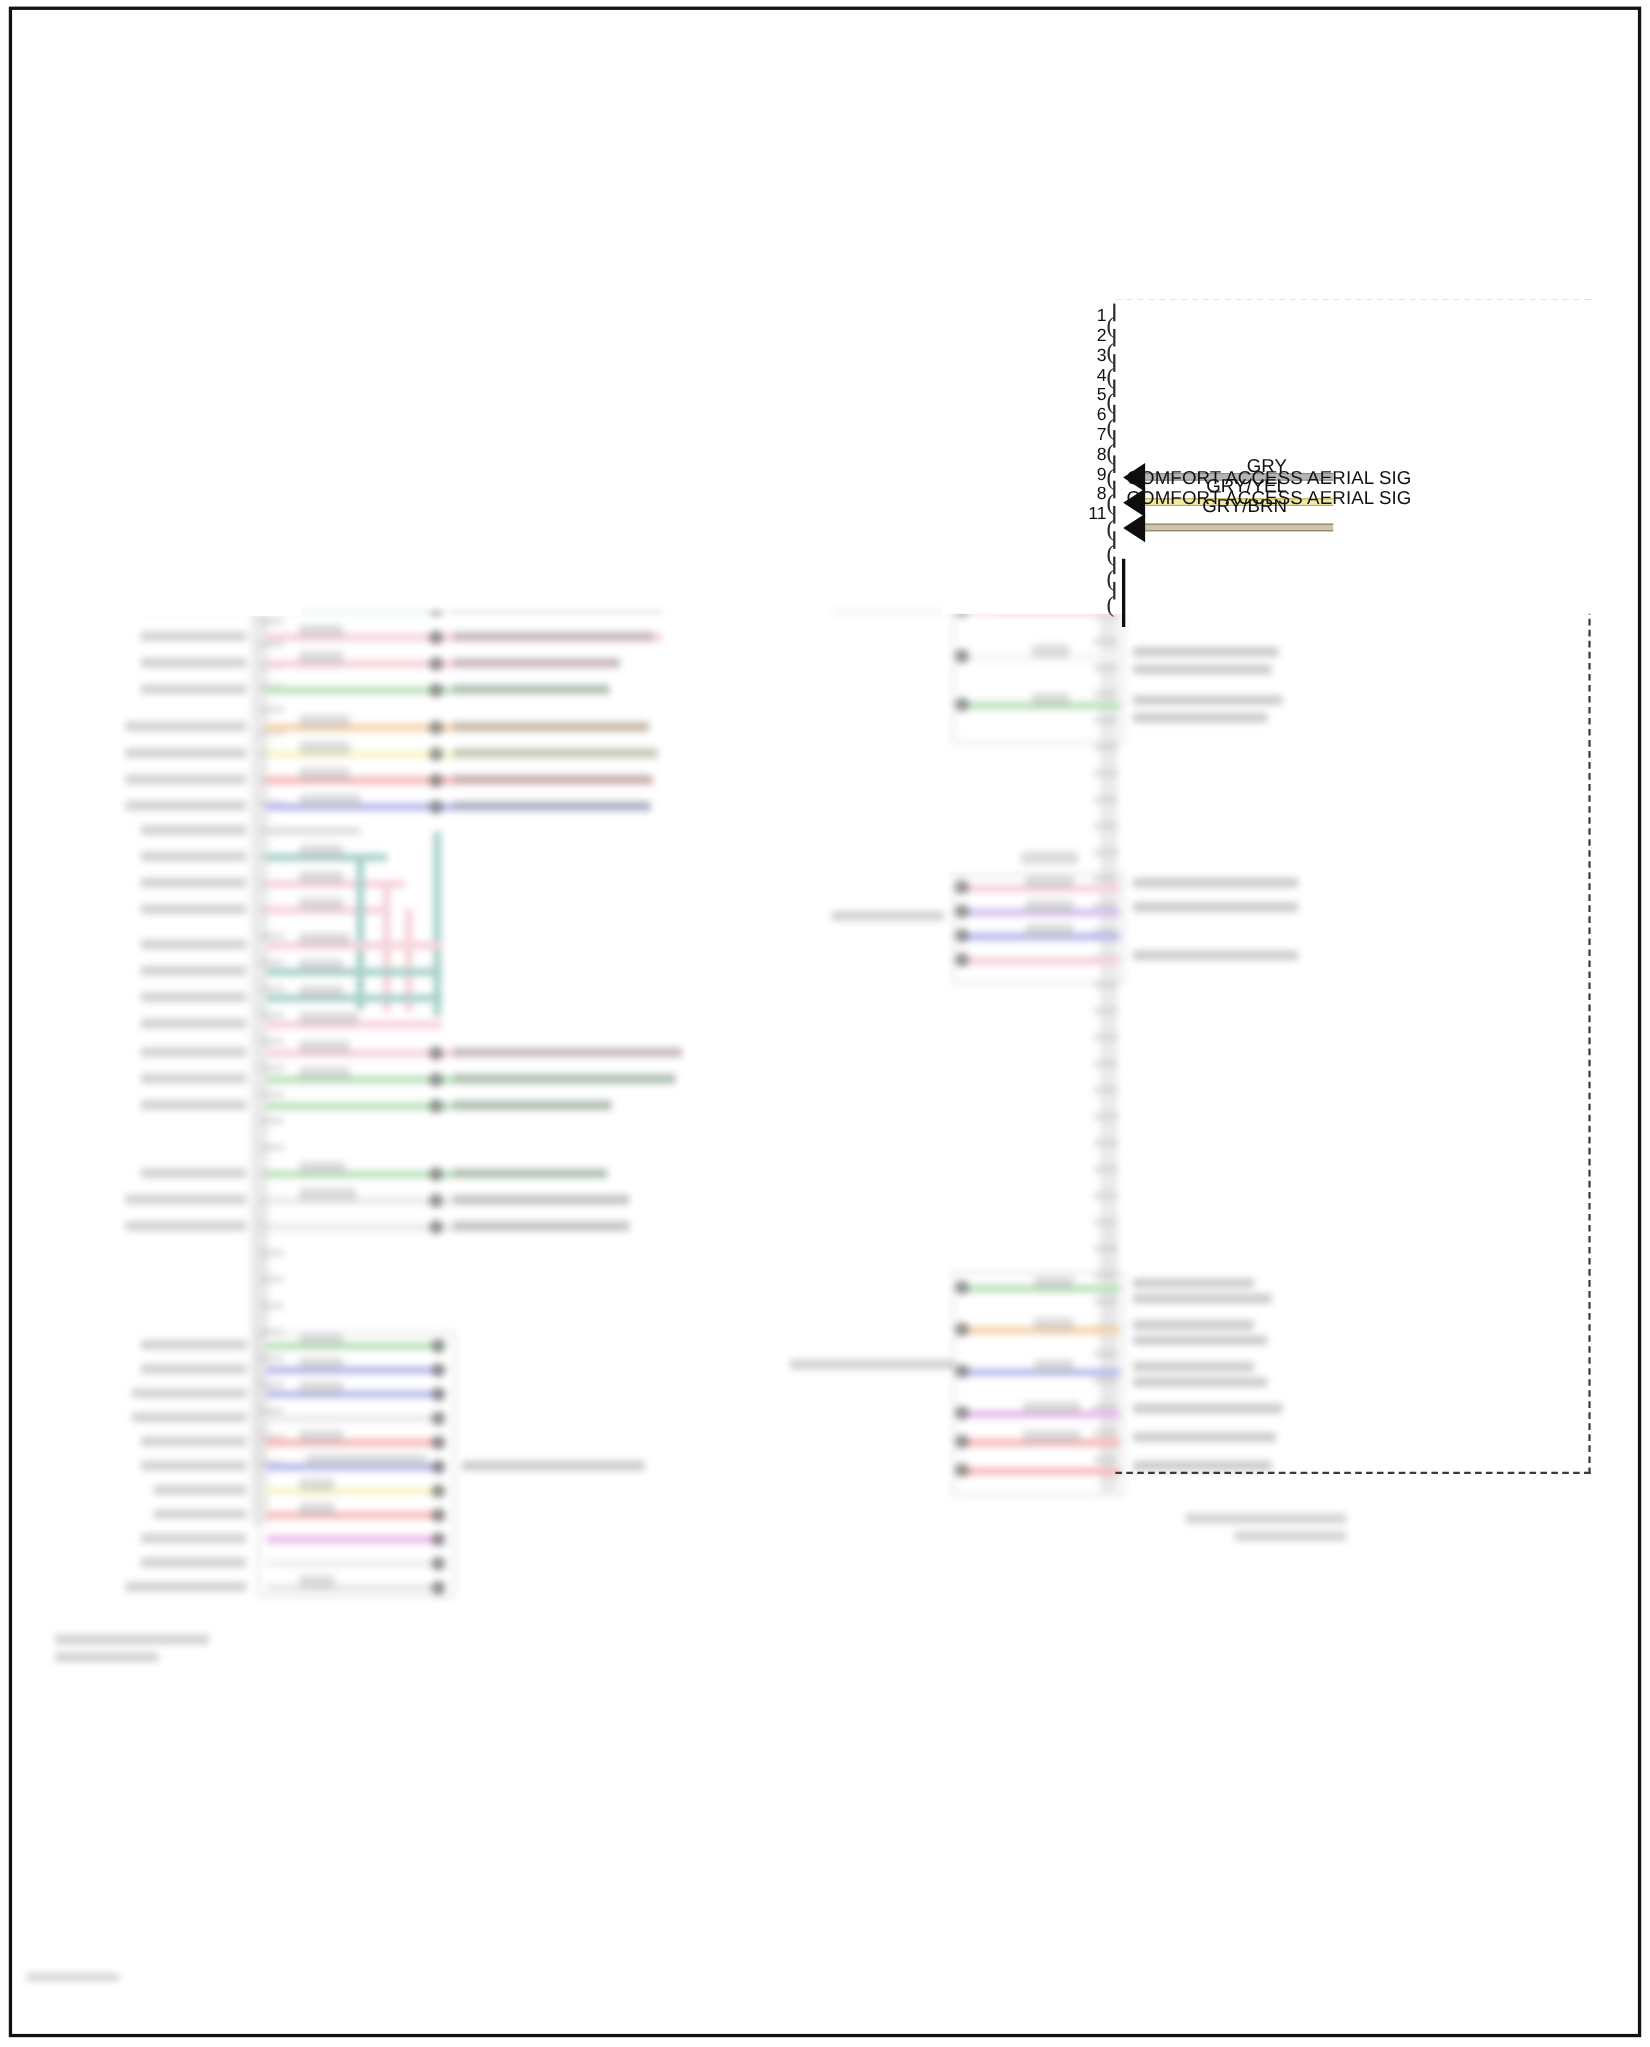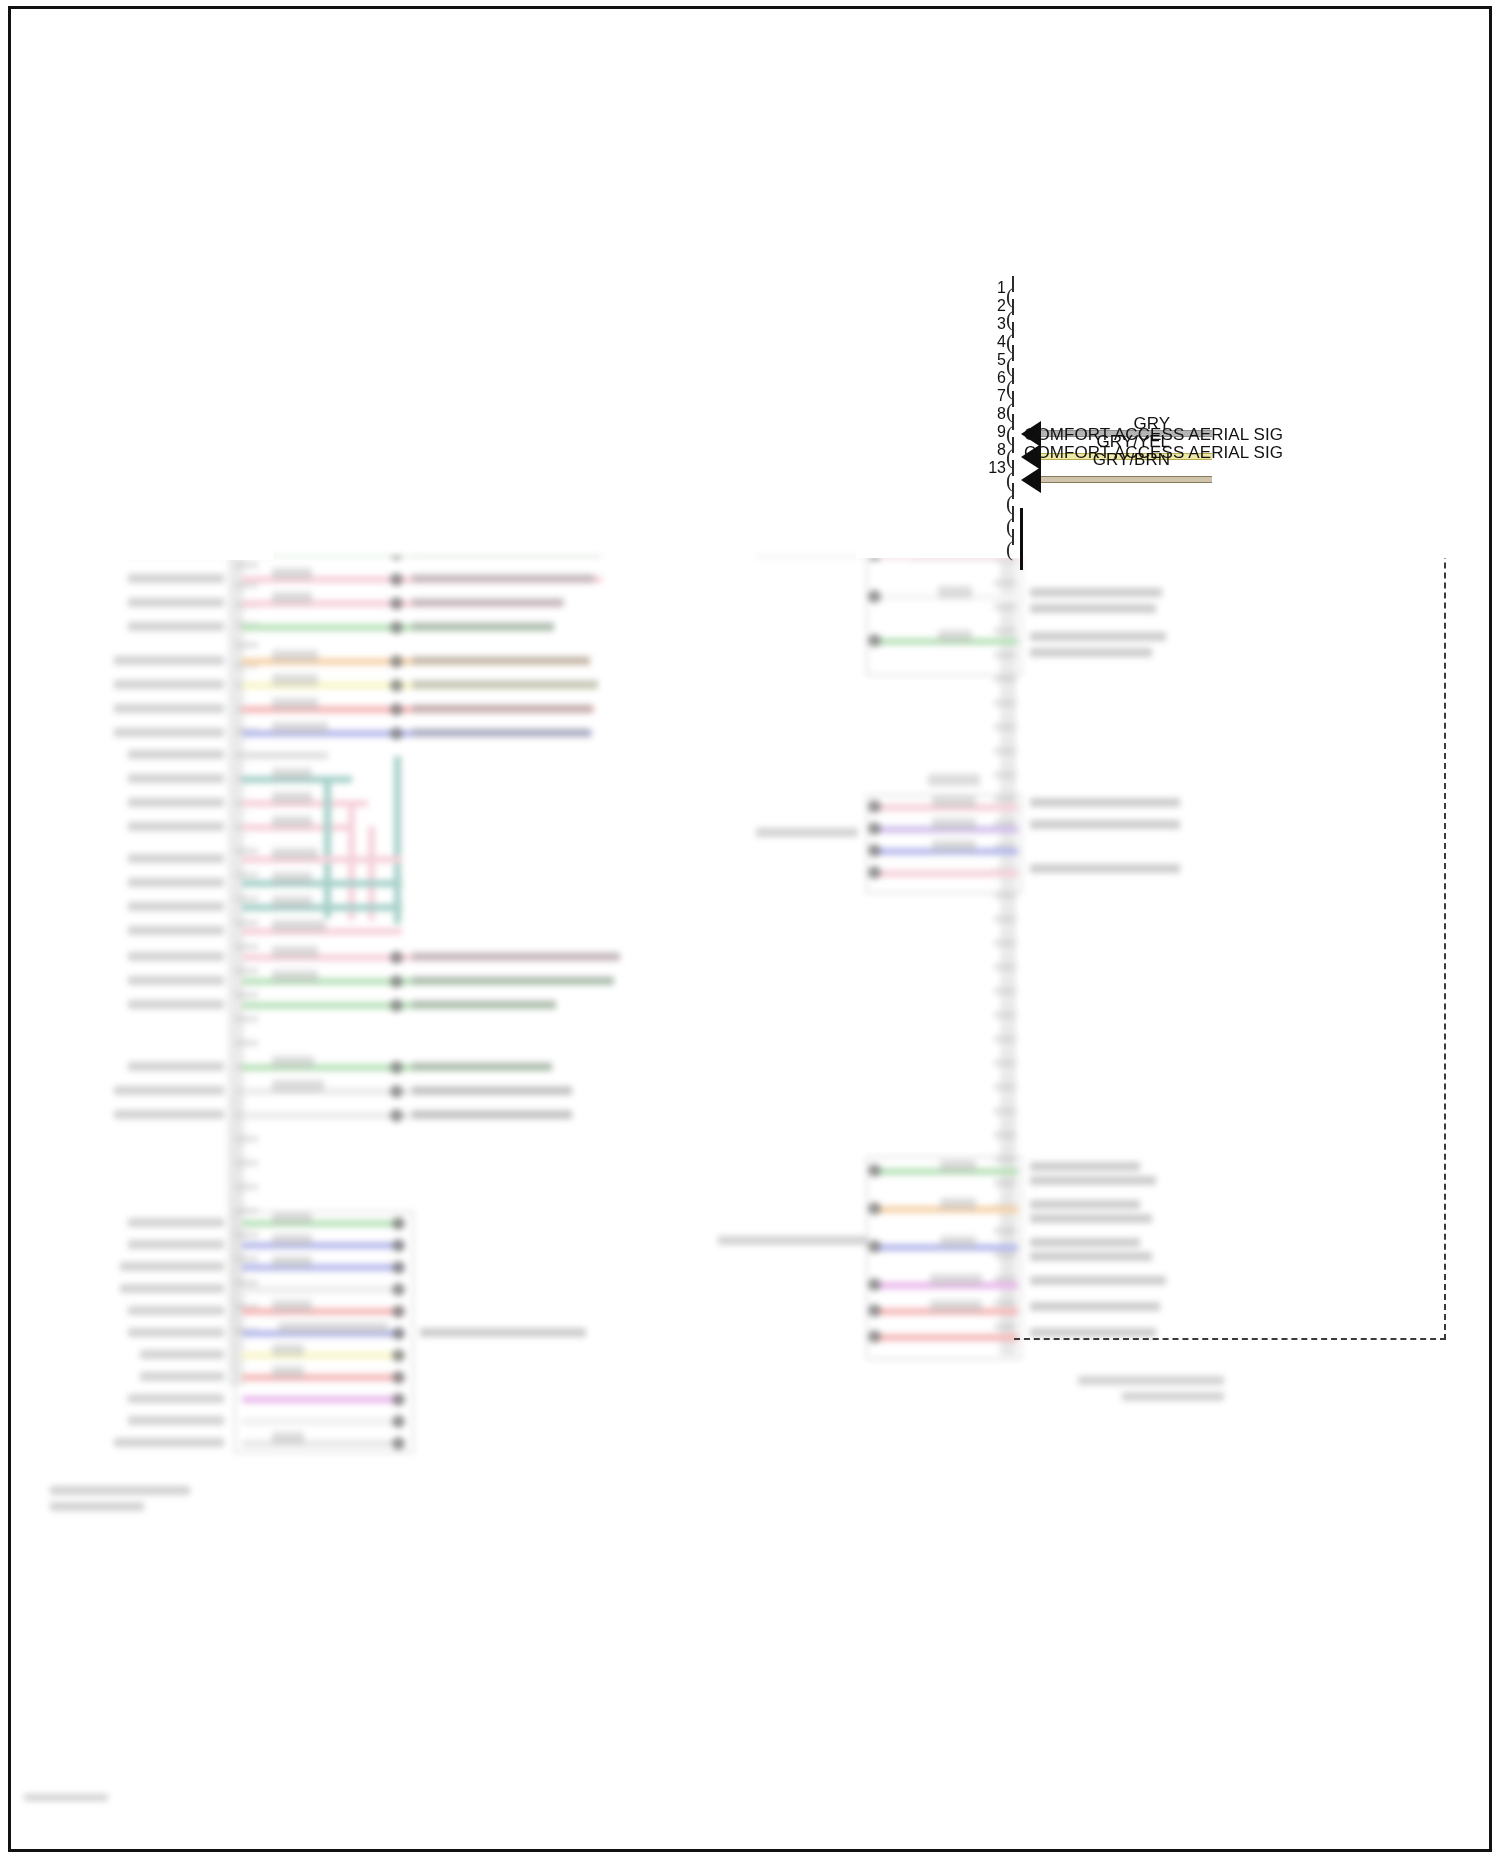--- a/index.html
+++ b/index.html
@@ -528,21 +528,21 @@
     <div class="pin-row" style="left:988px;top:280px;width:18px;">1</div>
     <div class="pin-row" style="left:988px;top:298px;width:18px;">2</div>
     <div class="pin-row" style="left:988px;top:316px;width:18px;">3</div>
     <div class="pin-row" style="left:988px;top:334px;width:18px;">4</div>
     <div class="pin-row" style="left:988px;top:352px;width:18px;">5</div>
     <div class="pin-row" style="left:988px;top:370px;width:18px;">6</div>
     <div class="pin-row" style="left:988px;top:388px;width:18px;">7</div>
     <div class="pin-row" style="left:988px;top:406px;width:18px;">8</div>
     <div class="pin-row" style="left:988px;top:424px;width:18px;">9</div>
     <div class="pin-row" style="left:982px;top:442px;width:24px;">8</div>
-    <div class="pin-row" style="left:982px;top:460px;width:24px;">13</div>
+    <div class="pin-row" style="left:982px;top:460px;width:24px;">11</div>
   </div>
 
   <div class="arrow-rail" style="left:1020px;top:508px;height:62px;"></div>
 
   <div class="wire-line wire-gry" style="left:1040px;top:430px;width:172px;"></div>
   <div class="arrow" style="left:1021px;top:421px;"></div>
   <div class="wire-name" style="left:1070px;top:414px;width:100px;">GRY</div>
 
   <div class="wire-line wire-gryyel" style="left:1040px;top:453px;width:172px;"></div>
   <div class="arrow" style="left:1021px;top:444px;"></div>

